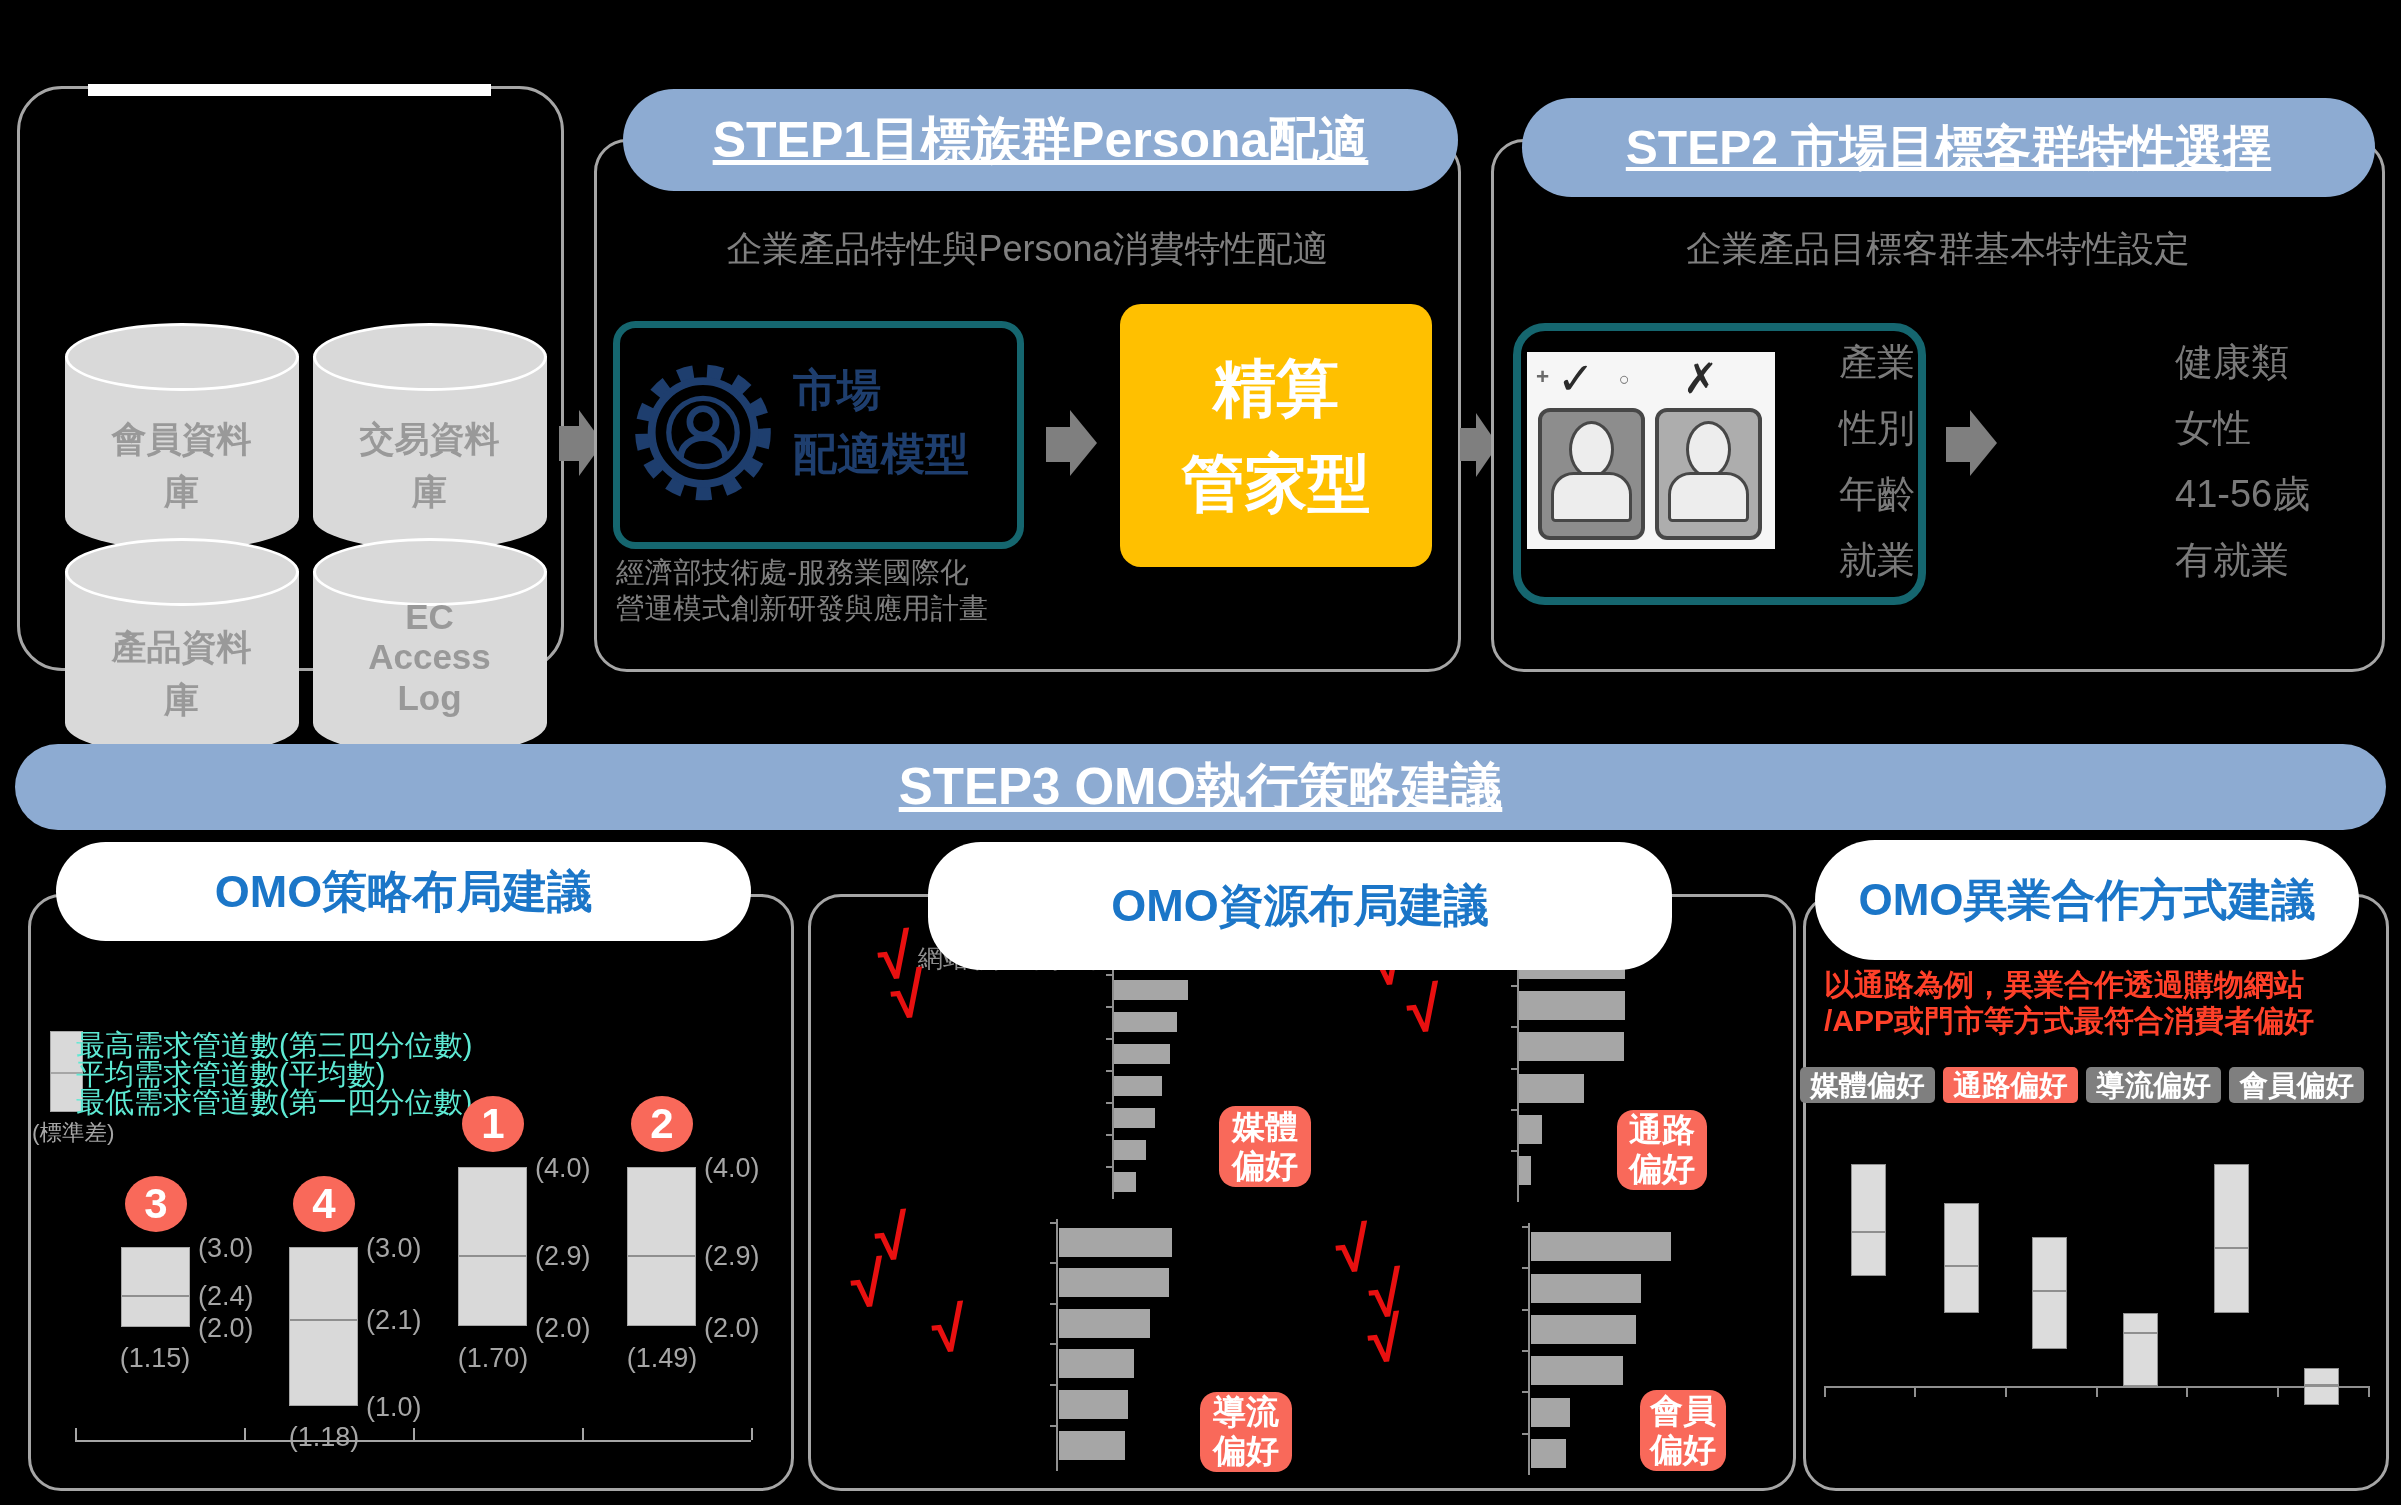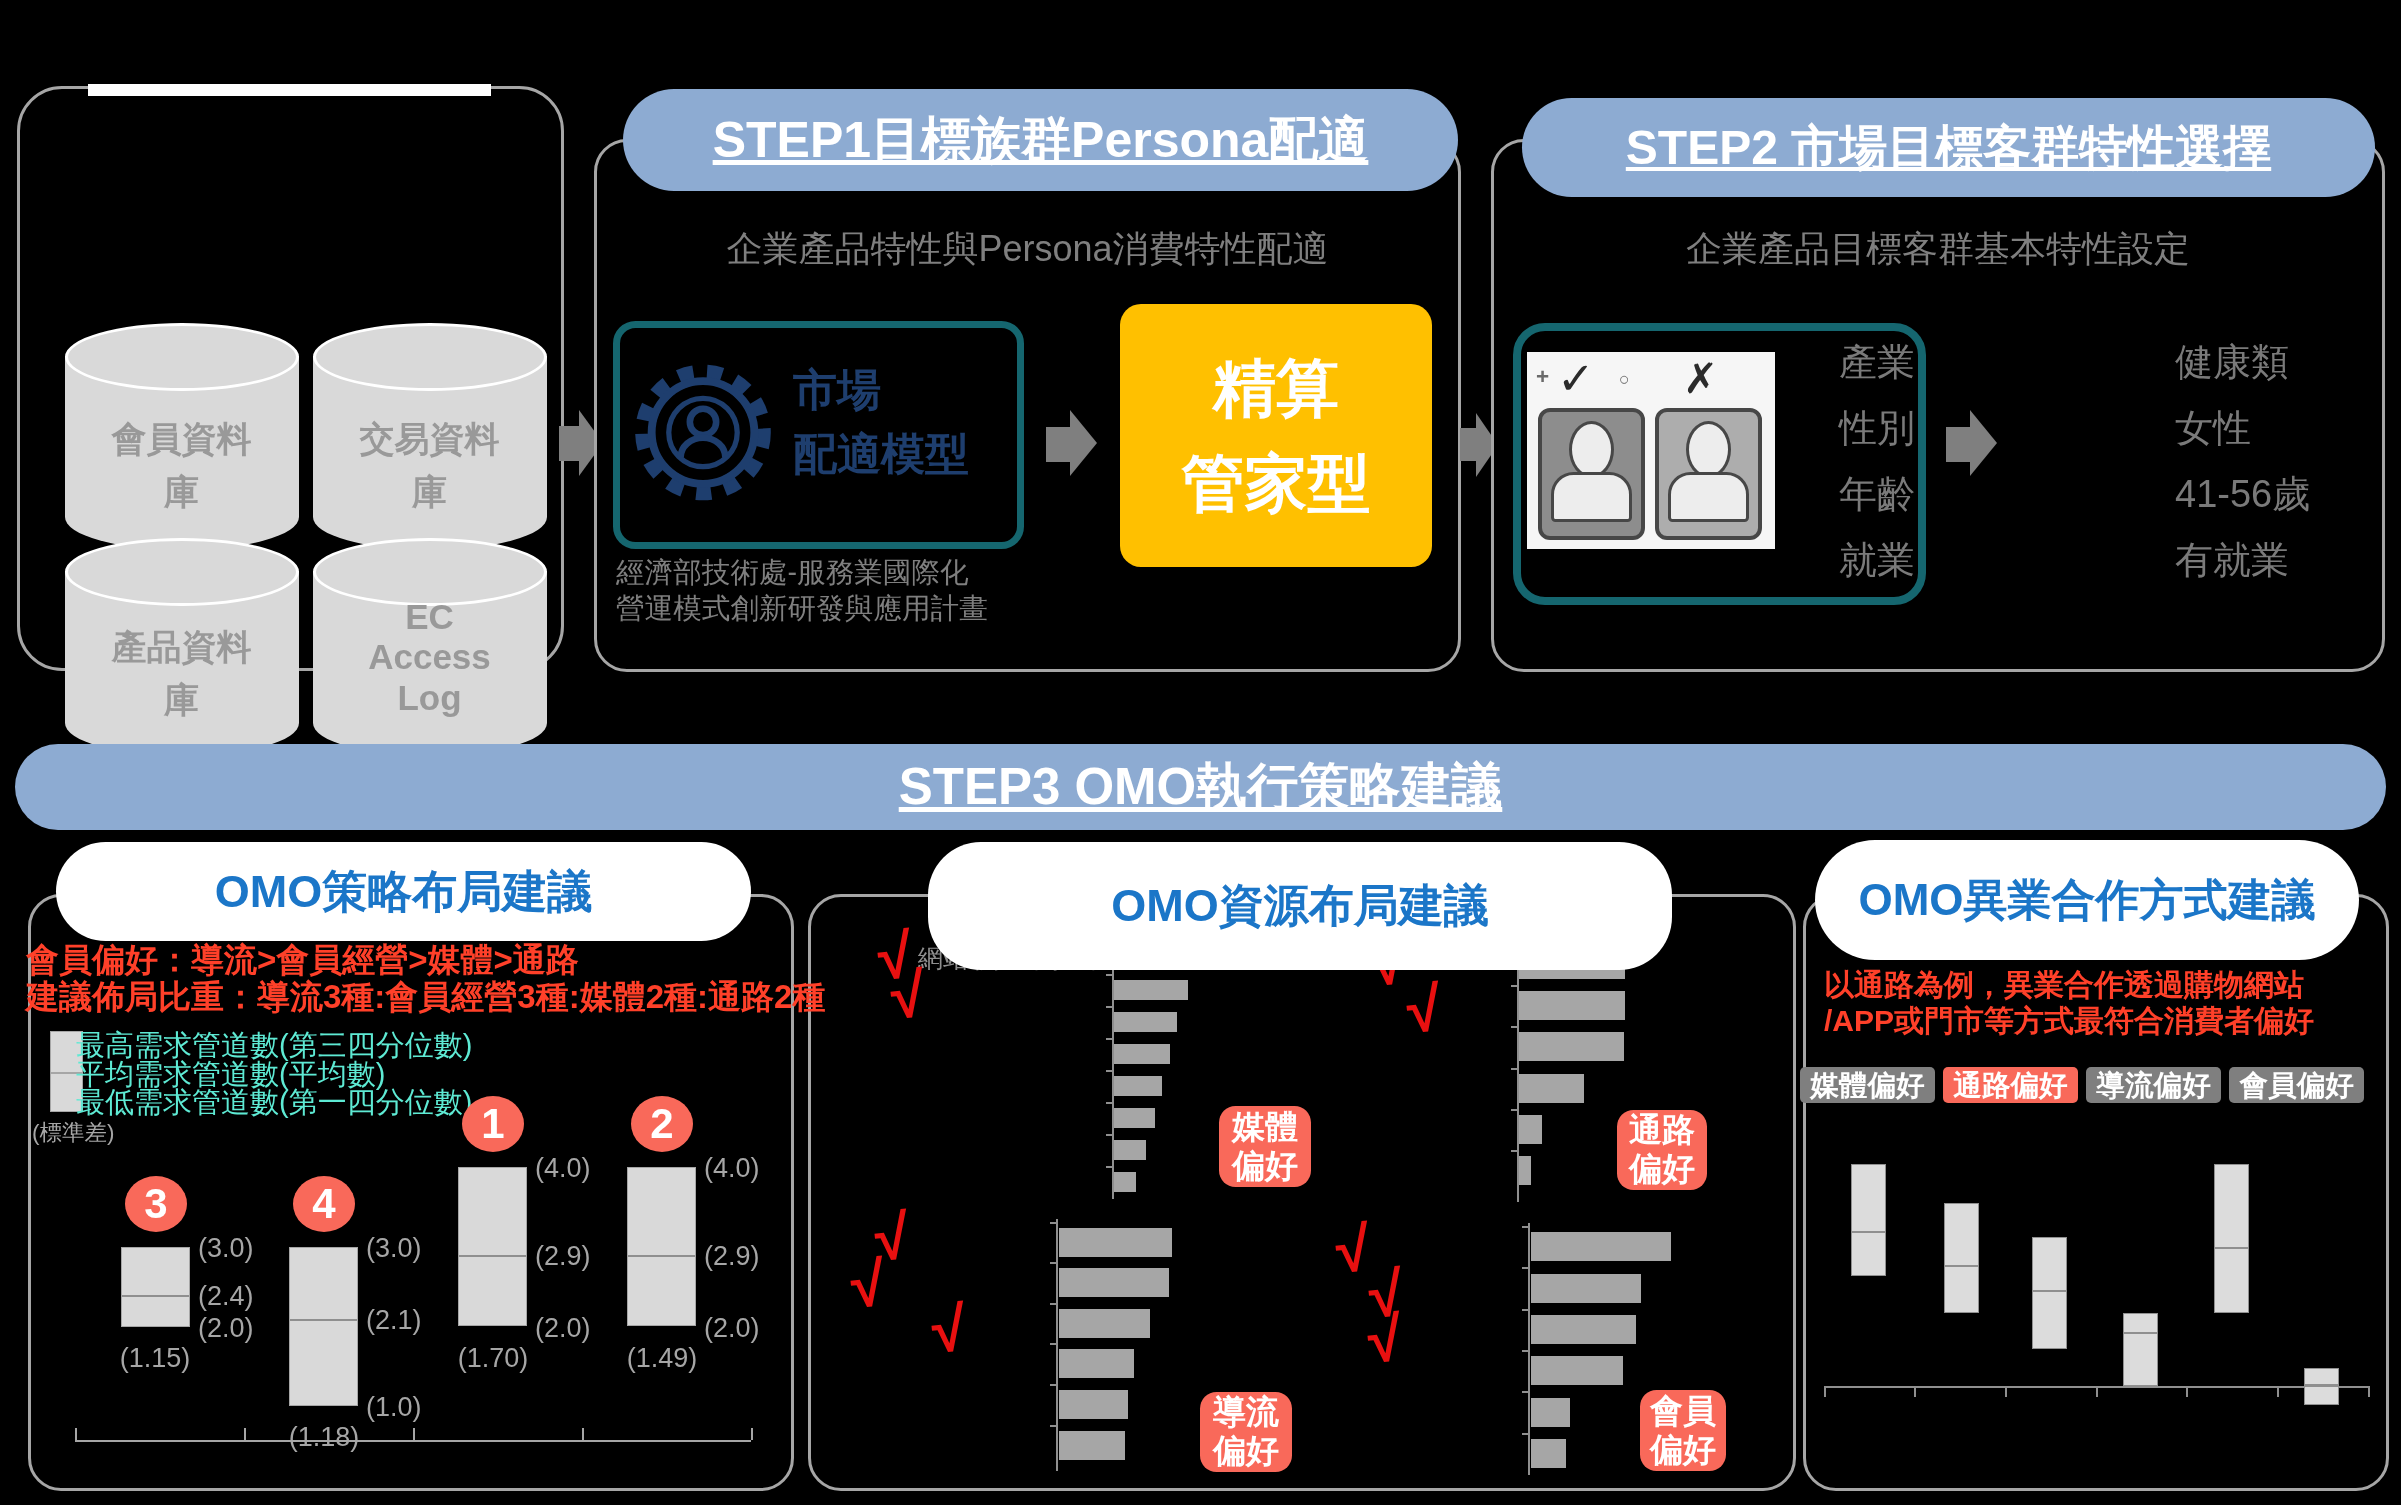--- a/index.html
+++ b/index.html
@@ -218,22 +218,20 @@
     </div>
 
   <div id="banner" class="blue-pill">
     <span>STEP3 OMO執行策略建議</span>
   </div>
 
   <div id="panelA" class="panel"></div>
   <div id="pillA" class="white-pill">
     <span>OMO策略布局建議</span>
   </div>
-  <div id="redA1" class="red-note">會員偏好：導流&gt;會員經營&gt;媒體&gt;通路</div>
-  <div id="redA2" class="red-note">建議佈局比重：導流3種:會員經營3種:媒體2種:通路2種</div>
   <div id="legend-glyph" class="abs">
     <div id="legend-divider"></div>
   </div>
   <div class="legend-text" style="top:1026px;">最高需求管道數(第三四分位數)</div>
   <div class="legend-text" style="top:1055px;">平均需求管道數(平均數)</div>
   <div class="legend-text" style="top:1083px;">最低需求管道數(第一四分位數)</div>
   <div id="legend-std">(標準差)</div>
   <div id="chartA">
       <div class="gbox" style="left: 121px; top: 1247px; width: 69px; height: 80px; position: absolute;">
         <div class="mean" style="top: 47px; position: absolute;"></div>

